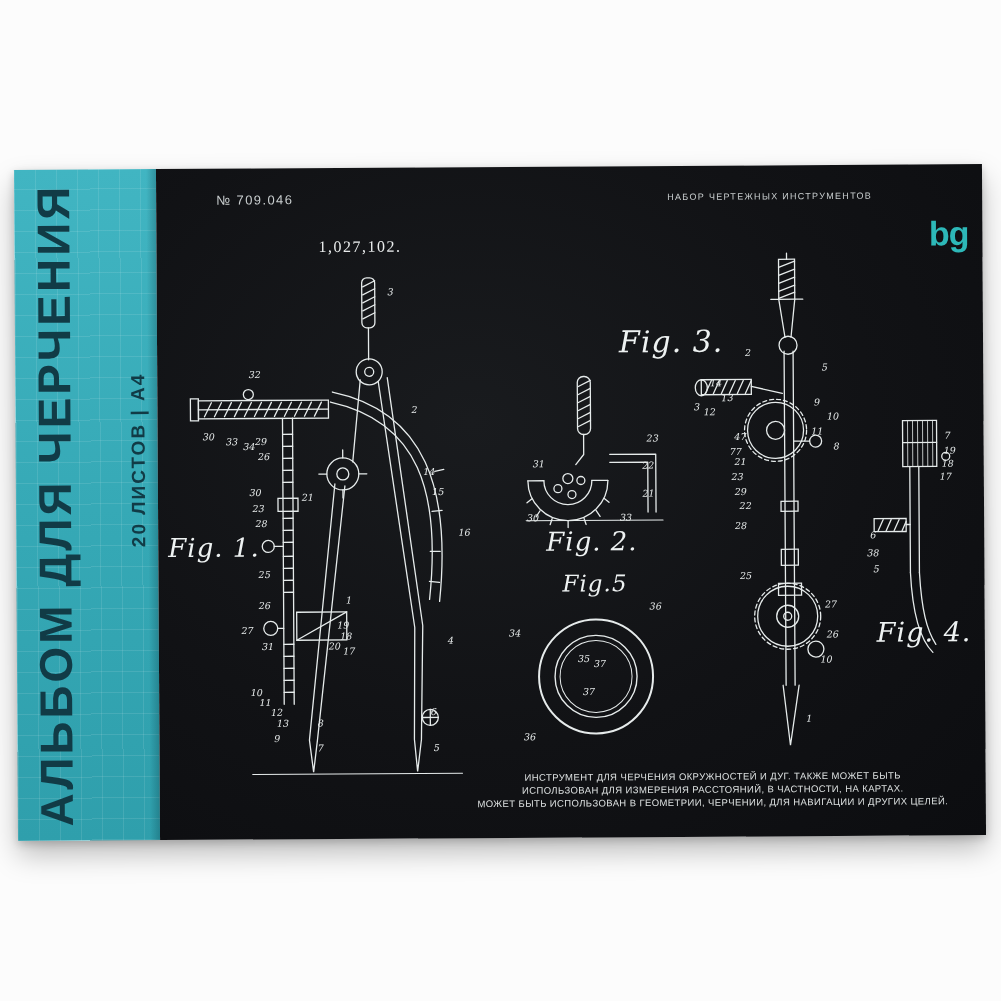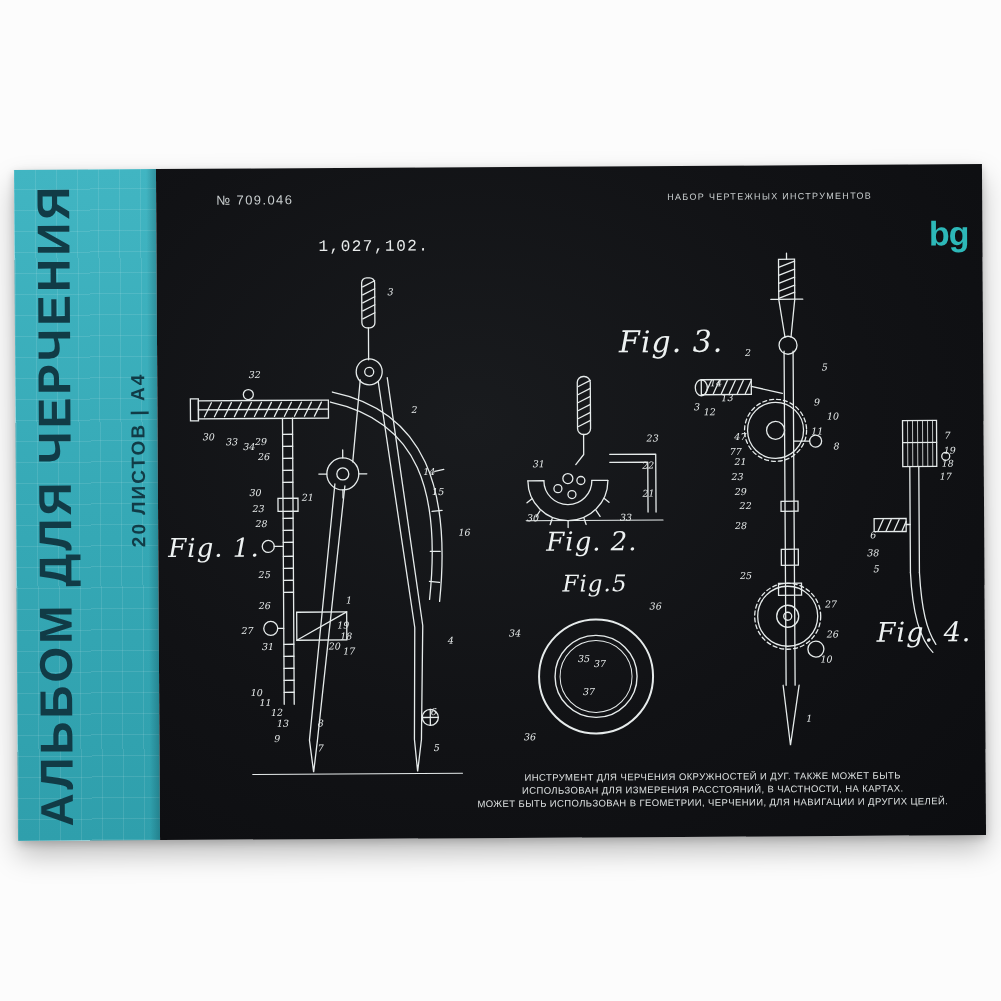--- a/index.html
+++ b/index.html
@@ -22,21 +22,21 @@
   .spine-subtitle{position:absolute;right:8px;top:26px;height:352px;
          writing-mode:vertical-rl;transform:rotate(180deg);
          font-size:19px;font-weight:bold;letter-spacing:2px;color:#113b46;white-space:nowrap;}
   
   .cover{position:absolute;left:142px;right:0;top:0;bottom:0;
          background:radial-gradient(ellipse at 38% 38%,#191b1e 0%,#111215 55%,#0c0d10 100%);}
   .art-number{position:absolute;left:60px;top:24px;font-size:13px;letter-spacing:1.4px;color:#c9cecf;}
   .header-right{position:absolute;right:110px;top:26px;font-size:9px;letter-spacing:1.3px;color:#c9cecf;}
   .brand{position:absolute;right:14px;top:6px;font-size:34px;font-weight:bold;color:#2db8b8;
          letter-spacing:-1px;margin-top:44px;}
-  .patent-number{position:absolute;left:162px;top:70px;font-family:Liberation Mono, monospace;
+  .patent-number{position:absolute;left:162px;top:70px;font-family:Liberation Serif, serif;
          font-size:16px;letter-spacing:1.5px;color:#e9ecec;}
   .author{position:absolute;left:368px;top:64px;width:160px;text-align:center;color:#dfe3e3;
          font-size:11px;letter-spacing:2.5px;}
   .author .l2{margin-top:13px;}
   .fig{position:absolute;}
   .fig svg{position:absolute;inset:0;width:100%;height:100%;overflow:visible;}
   .callout{position:absolute;transform:translate(-50%,-50%);
          font:italic 9.5px "DejaVu Serif",serif;color:#e3e7e7;}
   .caption{position:absolute;font-family:"DejaVu Serif",serif;font-style:italic;
          color:#eef2f2;text-underline-offset:4px;letter-spacing:1px;}

